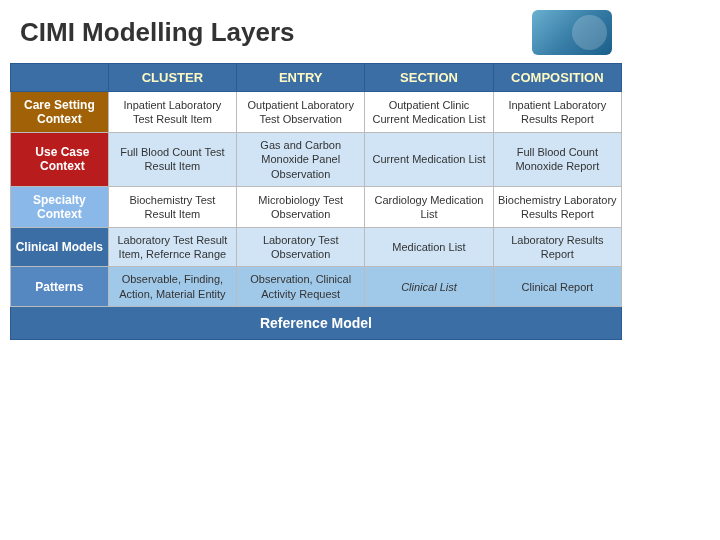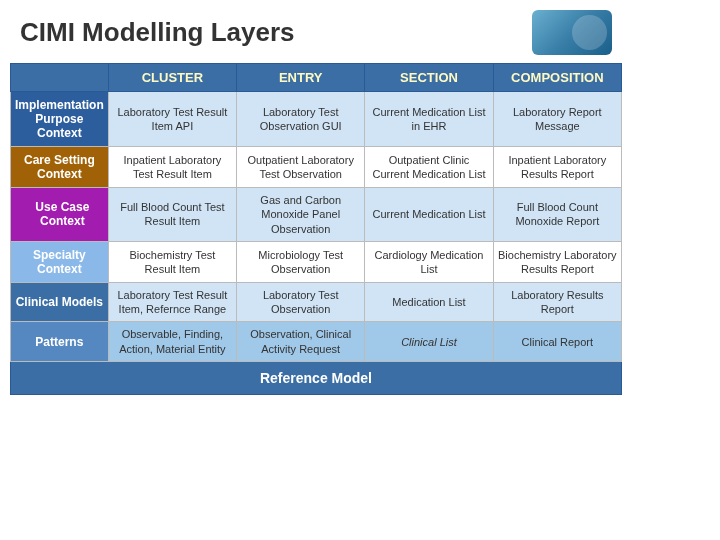--- a/index.html
+++ b/index.html
@@ -90,21 +90,21 @@
       background: #2c5e9e;
       color: #fff;
     }
 
     .row-label-medium {
       background: #a16207;
       color: #fff;
     }
 
     .row-label-light {
-      background: #a21caf;
+      background: #b91c1c;
       color: #fff;
       padding-left: 10px;
     }
 
     .row-label-lighter {
       background: #8ab8e8;
       color: #fff;
     }
 
     .row-label-clinical {
@@ -170,27 +170,20 @@
       <thead>
         <tr>
           <td class="col-header-empty"></td>
           <th class="col-header">CLUSTER</th>
           <th class="col-header">ENTRY</th>
           <th class="col-header">SECTION</th>
           <th class="col-header">COMPOSITION</th>
         </tr>
       </thead>
       <tbody id="table-body">
-      <tr>
-            <td class="row-label row-label-dark">Implementation Purpose Context</td>
-            <td class="data-cell cell-light-blue">Laboratory Test Result Item API</td>
-            <td class="data-cell cell-light-blue">Laboratory Test Observation GUI</td>
-            <td class="data-cell cell-light-blue">Current Medication List in EHR</td>
-            <td class="data-cell cell-light-blue">Laboratory Report Message</td>
-          </tr>
           <tr>
             <td class="row-label row-label-medium">Care Setting Context</td>
             <td class="data-cell cell-white">Inpatient Laboratory Test Result Item</td>
             <td class="data-cell cell-white">Outpatient Laboratory Test Observation</td>
             <td class="data-cell cell-white">Outpatient Clinic Current Medication List</td>
             <td class="data-cell cell-white">Inpatient Laboratory Results Report</td>
           </tr>
           <tr>
             <td class="row-label row-label-light">Use Case Context</td>
             <td class="data-cell cell-light-blue">Full Blood Count Test Result Item</td>

